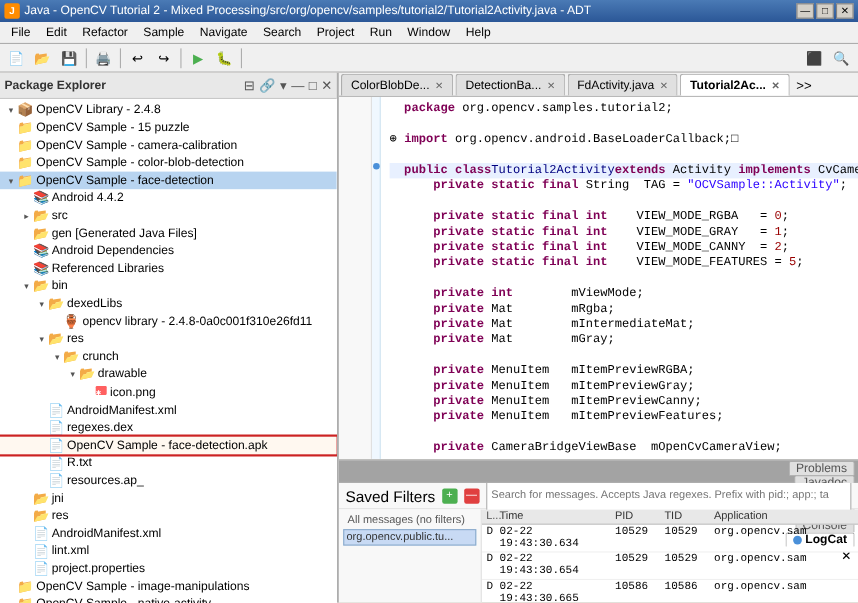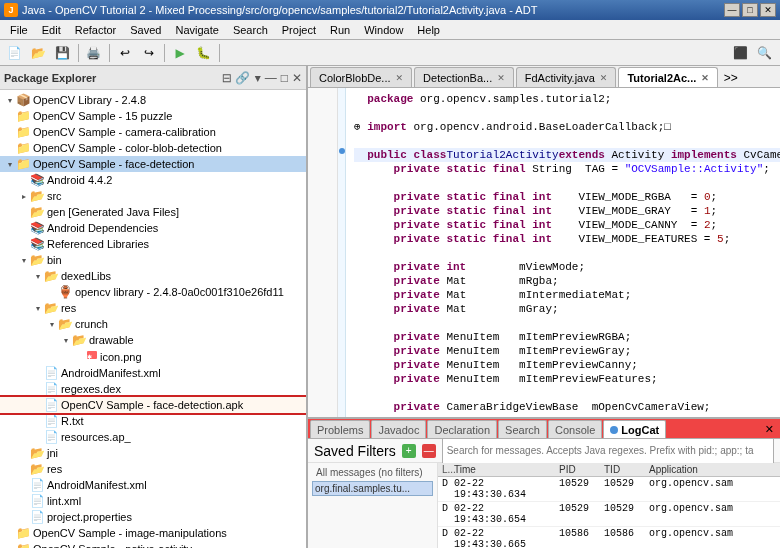--- a/index.html
+++ b/index.html
@@ -188,25 +188,26 @@
     
     .bottom-panel {
       height: 130px;
       background: white;
       border-top: 1px solid #adadad;
       display: flex;
       flex-direction: column;
     }
     .bottom-tabs {
       height: 20px;
-      background: #ef4444;
+      background: #a3a3a3;
       border-bottom: 1px solid #adadad;
       display: flex;
       align-items: flex-end;
       padding: 0 2px;
+      flex-direction: column;
     }
     .bottom-tab {
       height: 18px;
       padding: 0 6px;
       border: 1px solid #adadad;
       border-bottom: none;
       background: #e0e0e0;
       font-size: 11px;
       cursor: pointer;
       display: flex; align-items: center;
@@ -294,21 +295,21 @@
     <div class="title-bar-btn">—</div>
     <div class="title-bar-btn">□</div>
     <div class="title-bar-btn">✕</div>
   </div>
 </div>
 
 <div class="menu-bar">
   <span class="menu-item">File</span>
   <span class="menu-item">Edit</span>
   <span class="menu-item">Refactor</span>
-  <span class="menu-item">Saved</span>
+  <span class="menu-item">Sample</span>
   <span class="menu-item">Navigate</span>
   <span class="menu-item">Search</span>
   <span class="menu-item">Project</span>
   <span class="menu-item">Run</span>
   <span class="menu-item">Window</span>
   <span class="menu-item">Help</span>
 </div>
 
 <div class="toolbar">
   <div class="toolbar-btn">📄</div>
@@ -627,21 +628,21 @@
       <div class="logcat-area">
         <div class="logcat-toolbar">
           <span class="logcat-filter-label">Saved Filters</span>
           <div class="logcat-btn add">+</div>
           <div class="logcat-btn remove">—</div>
           <input class="logcat-search" type="text" placeholder="Search for messages. Accepts Java regexes. Prefix with pid:; app:; ta" style="">
         </div>
         <div style="display:flex;flex:1;overflow:hidden;">
           <div style="width:130px;min-width:130px;border-right:1px solid #e0e0e0;padding:2px 4px;font-size:10px;background:#f8f8f8;">
             <div class="no-filters-msg">All messages (no filters)</div>
-            <div style="font-size:10px;padding:1px 2px;color:#333;cursor:pointer;background:#c8daf4;border:1px solid #8aabcc;margin-top:1px;">org.final.samples.tu...</div>
+            <div style="font-size:10px;padding:1px 2px;color:#333;cursor:pointer;background:#c8daf4;border:1px solid #8aabcc;margin-top:1px;">org.opencv.public.tu...</div>
           </div>
           <div style="flex:1;display:flex;flex-direction:column;overflow:hidden;">
             <div class="logcat-header">
               <span class="logcat-col-l">L...</span>
               <span class="logcat-col-time">Time</span>
               <span class="logcat-col-pid">PID</span>
               <span class="logcat-col-tid">TID</span>
               <span class="logcat-col-app">Application</span>
             </div>
             <div class="logcat-table" id="logcat-table">

